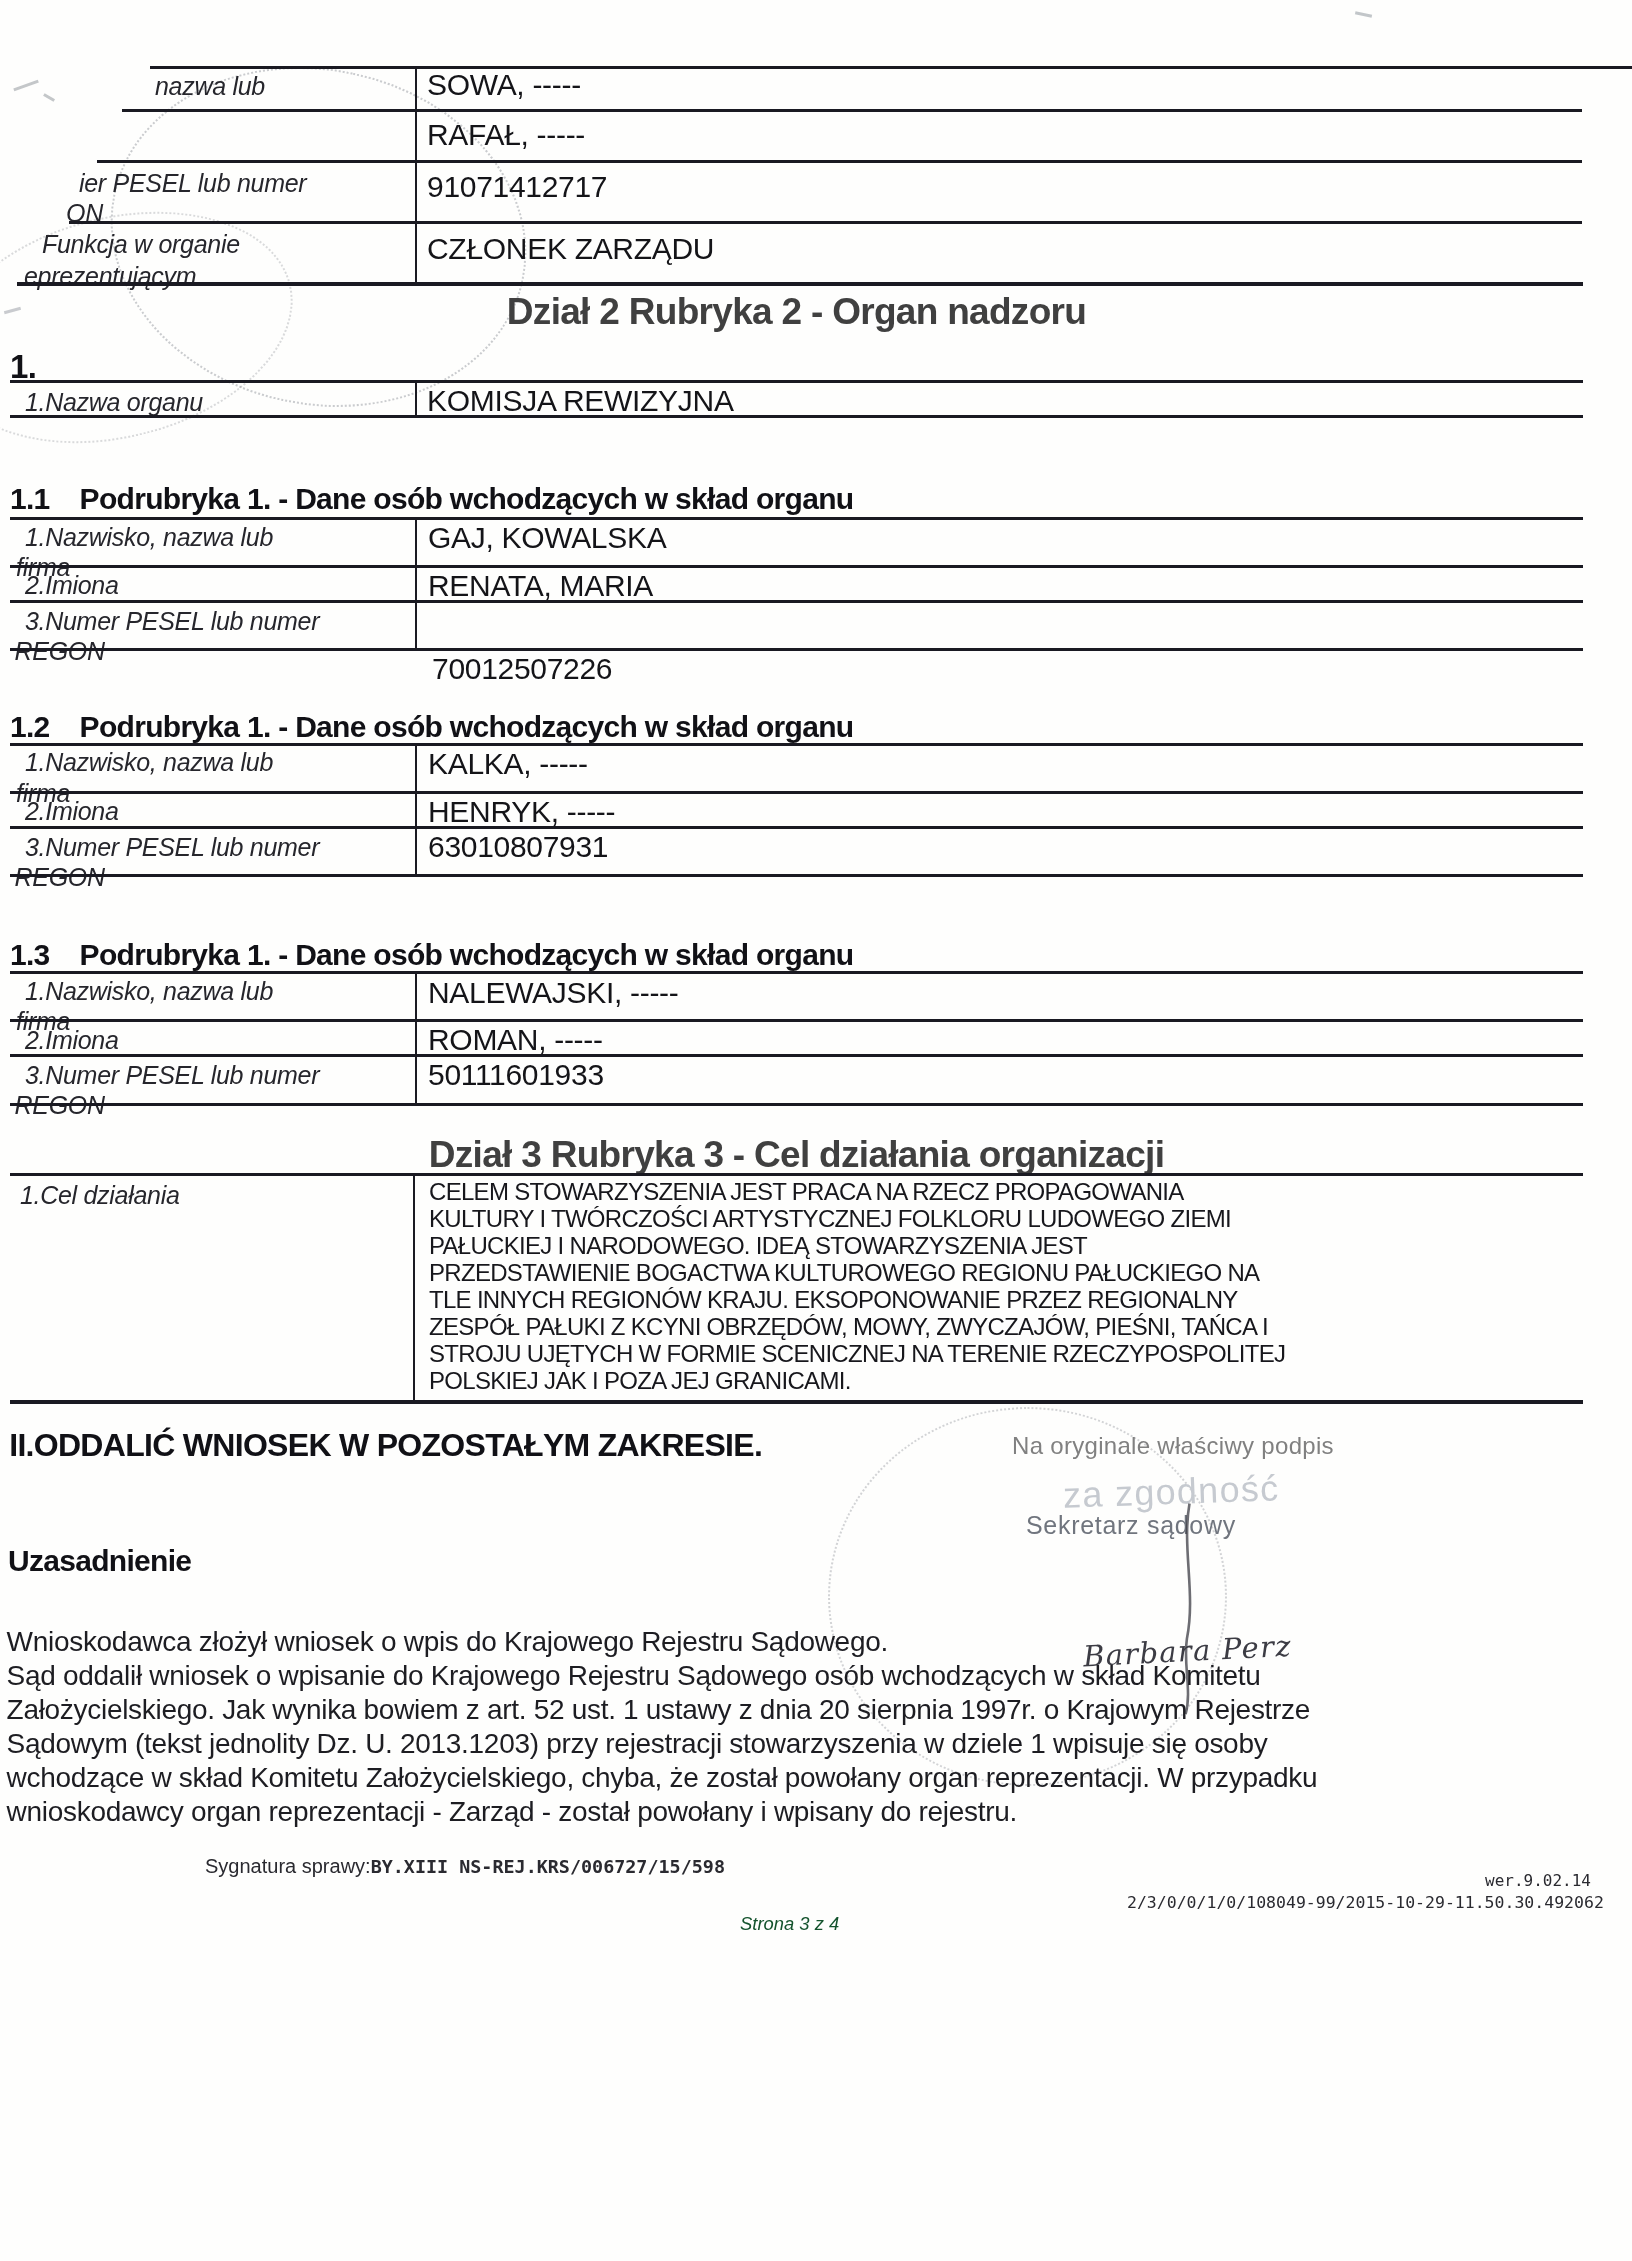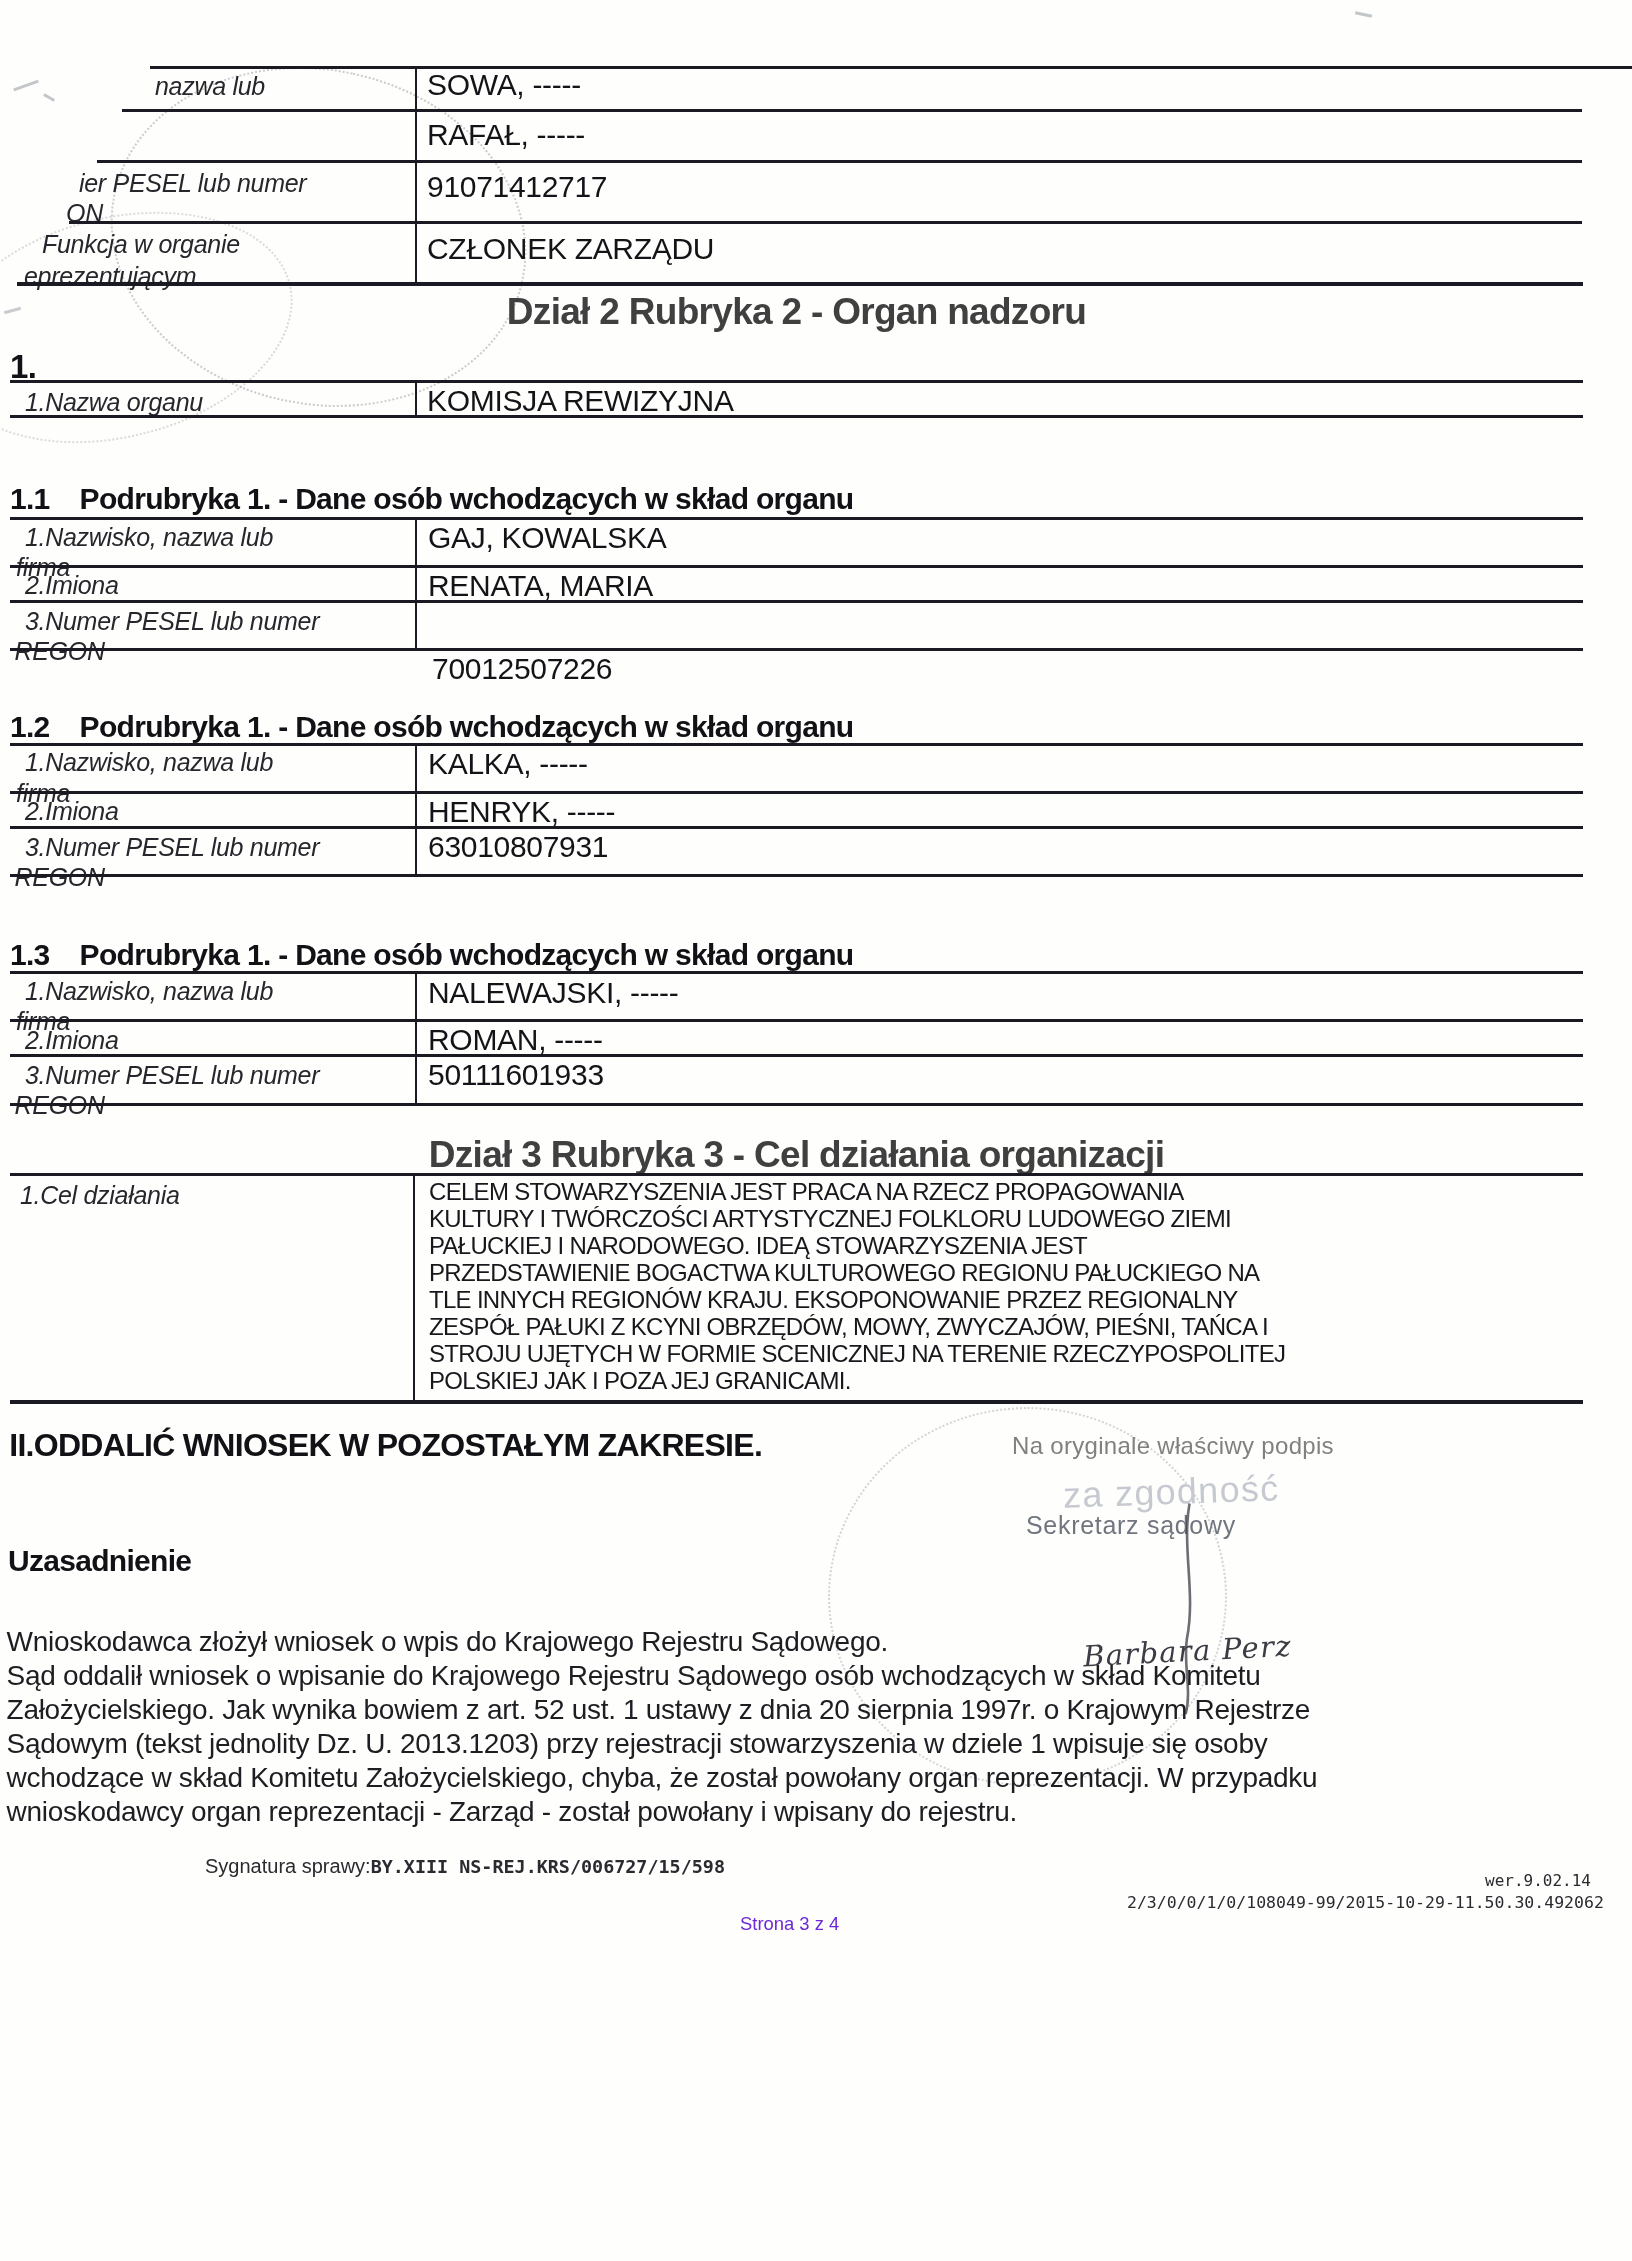--- a/index.html
+++ b/index.html
@@ -168,17 +168,17 @@
     <div class="parline">wchodzące w skład Komitetu Założycielskiego, chyba, że został powołany organ reprezentacji. W przypadku</div>
     <div class="parline">wnioskodawcy organ reprezentacji - Zarząd - został powołany i wpisany do rejestru.</div>
   </div>
 
   <div>
     <div class="abs" style="left:205px;top:1855px;font-size:20px;color:#2a2a30;">
       <span>Sygnatura sprawy:</span><span class="mono" style="font-weight:bold;font-size:18.4px;">BY.XIII NS-REJ.KRS/006727/15/598</span>
     </div>
     <div class="abs mono" style="left:1485px;top:1871px;font-size:16px;color:#2a2a30;">wer.9.02.14</div>
     <div class="abs mono" style="left:1127px;top:1893px;font-size:16.5px;color:#2a2a30;">2/3/0/0/1/0/108049-99/2015-10-29-11.50.30.492062</div>
-    <div class="abs" style="left:740px;top:1913px;font-size:18.4px;color:#6d28d9;">Strona 3 z 4</div>
+    <div class="abs" style="left:740px;top:1913px;font-size:18.4px;color:#14532d;font-style:italic;">Strona 3 z 4</div>
   </div>
 
 </div>
 
 
 </body></html>

